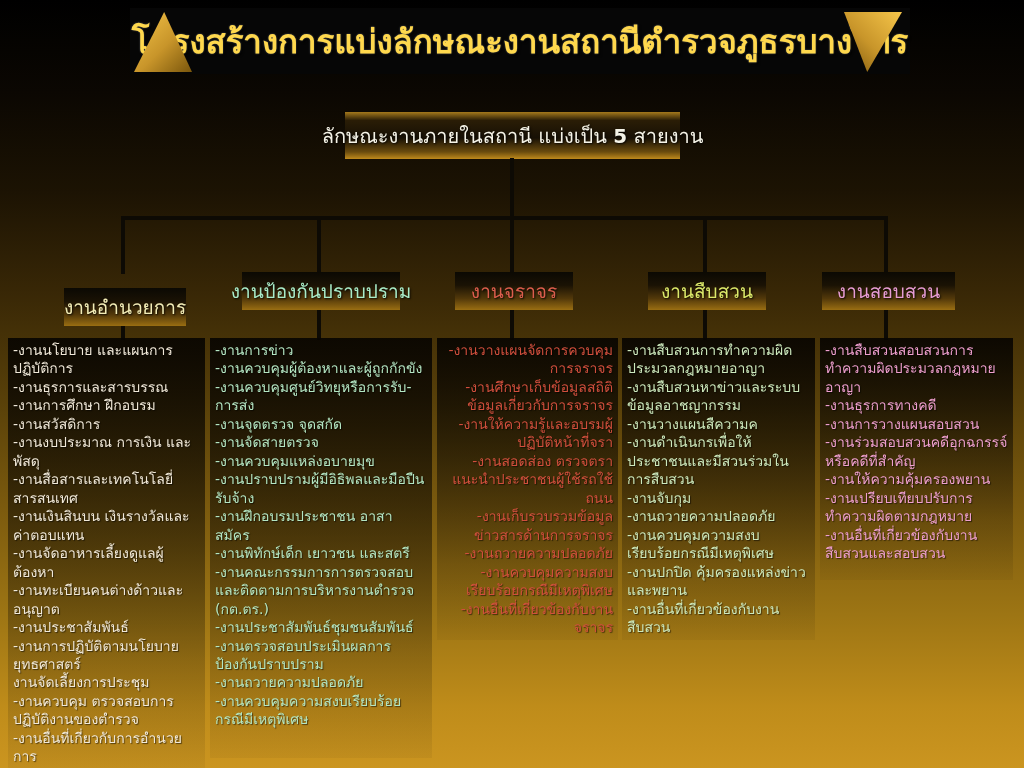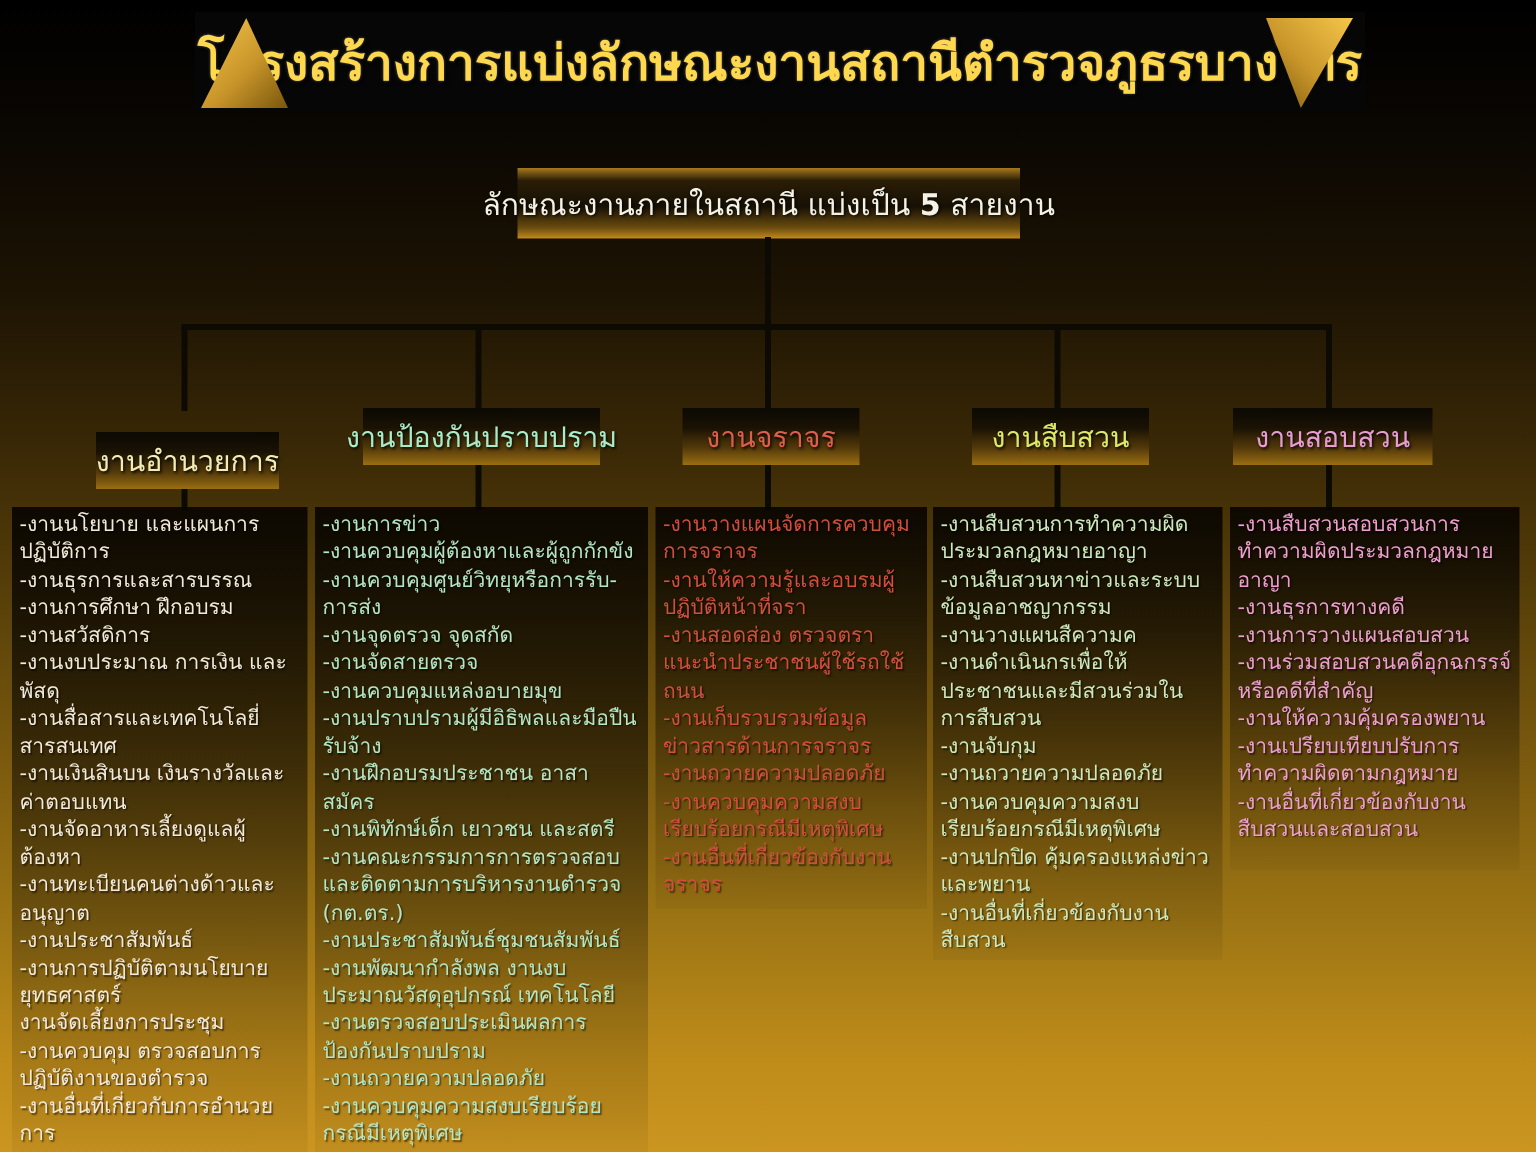--- a/index.html
+++ b/index.html
@@ -52,21 +52,21 @@
   .b4{left:648px; width:118px;text-align:center;}
   .b5{left:822px; width:133px;}
 
   
   .list-box{position:absolute; top:338px; box-sizing:border-box; padding:3px 5px;
     background:linear-gradient(180deg, rgba(8,5,1,.92) 0%, rgba(10,7,2,.55) 40%,
       rgba(20,14,3,.22) 75%, rgba(30,20,5,.05) 100%);
     font-size:14px; line-height:1.32; text-shadow:1px 1px 1px rgba(0,0,0,.55);}
   .l1{left:8px;   width:197px; min-height:330px;}
   .l2{left:210px; width:222px; min-height:420px;}
-  .l3{left:437px; width:181px; min-height:268px;}
+  .l3{left:437px; width:181px; min-height:268px;text-align:right;}
   .l4{left:622px; width:193px; min-height:268px;}
   .l5{left:820px; width:193px; min-height:242px;}
   .work-item{margin:0;}
 </style>
 </head>
 <body>
 
 <div class="stage">
 
   <div class="banner">
@@ -121,27 +121,27 @@
       <div class="work-item">-งานควบคุมผู้ต้องหาและผู้ถูกกักขัง</div>
       <div class="work-item">-งานควบคุมศูนย์วิทยุหรือการรับ-การส่ง</div>
       <div class="work-item">-งานจุดตรวจ จุดสกัด</div>
       <div class="work-item">-งานจัดสายตรวจ</div>
       <div class="work-item">-งานควบคุมแหล่งอบายมุข</div>
       <div class="work-item">-งานปราบปรามผู้มีอิธิพลและมือปืนรับจ้าง</div>
       <div class="work-item">-งานฝึกอบรมประชาชน อาสาสมัคร</div>
       <div class="work-item">-งานพิทักษ์เด็ก เยาวชน และสตรี</div>
       <div class="work-item">-งานคณะกรรมการการตรวจสอบและติดตามการบริหารงานตำรวจ (กต.ตร.)</div>
       <div class="work-item">-งานประชาสัมพันธ์ชุมชนสัมพันธ์</div>
-      <div class="work-item">-งานพัฒนากำลังพล งานงบประมาณวัสดุอุปกรณ์ เทคโนโลยี</div>
       <div class="work-item">-งานตรวจสอบประเมินผลการป้องกันปราบปราม</div>
       <div class="work-item">-งานถวายความปลอดภัย</div>
       <div class="work-item">-งานควบคุมความสงบเรียบร้อยกรณีมีเหตุพิเศษ</div>
     </div>
   <div class="list-box l3" style="color: rgb(209, 79, 61);">
       <div class="work-item">-งานวางแผนจัดการควบคุมการจราจร</div>
+      <div class="work-item">-งานศึกษาเก็บข้อมูลสถิติข้อมูลเกี่ยวกับการจราจร</div>
       <div class="work-item">-งานให้ความรู้และอบรมผู้ปฏิบัติหน้าที่จรา</div>
       <div class="work-item">-งานสอดส่อง ตรวจตรา แนะนำประชาชนผู้ใช้รถใช้ถนน</div>
       <div class="work-item">-งานเก็บรวบรวมข้อมูลข่าวสารด้านการจราจร</div>
       <div class="work-item">-งานถวายความปลอดภัย</div>
       <div class="work-item">-งานควบคุมความสงบเรียบร้อยกรณีมีเหตุพิเศษ</div>
       <div class="work-item">-งานอื่นที่เกี่ยวข้องกับงานจราจร</div>
     </div>
   <div class="list-box l4" style="color: rgb(205, 233, 189);">
       <div class="work-item">-งานสืบสวนการทำความผิดประมวลกฎหมายอาญา</div>
       <div class="work-item">-งานสืบสวนหาข่าวและระบบข้อมูลอาชญากรรม</div>

